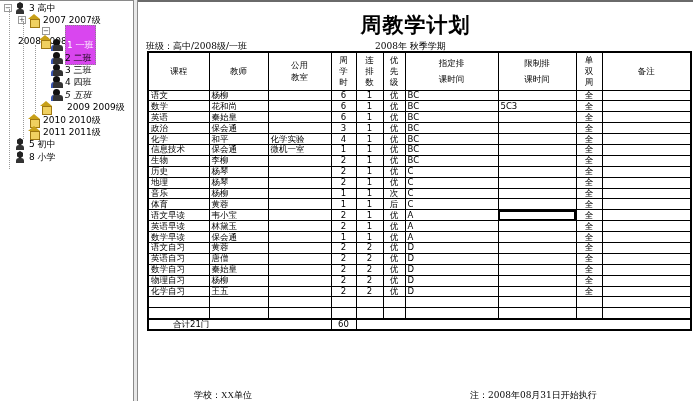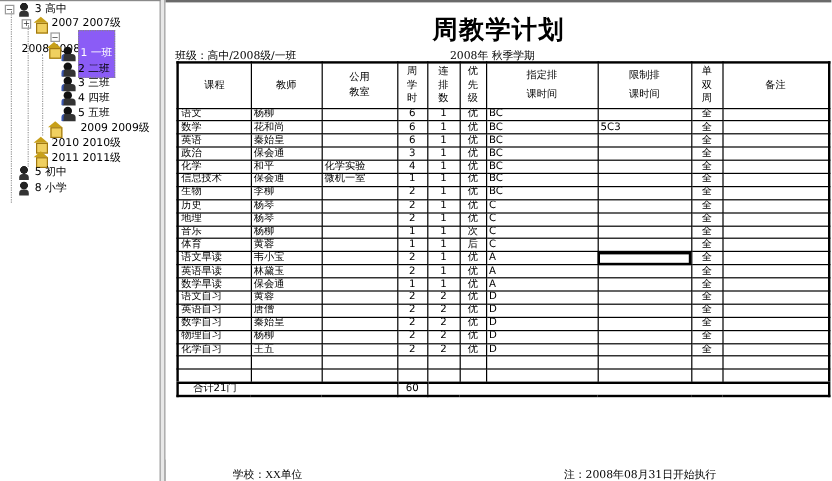--- a/index.html
+++ b/index.html
@@ -13,21 +13,21 @@
   .tree-node .exp { width: 8px; height: 8px; border: 1px solid #9a9a9a; background: #fff; font-size: 7px; line-height: 6px; text-align: center; color: #333; margin-right: 2px; }
   .tree-node .ico { width: 12px; height: 12px; margin-right: 3px; display: inline-block; position: relative; }
   .ico-person { background: radial-gradient(circle at 50% 30%, #222 0 3px, transparent 3.5px), linear-gradient(#fff, #fff); }
   .ico-person::after { content: ""; position: absolute; left: 2px; bottom: 0; width: 8px; height: 5px; background: #333; border-radius: 3px 3px 0 0; }
   .ico-house { }
   .ico-house::before { content: ""; position: absolute; left: 0; top: 0; width: 0; height: 0; border-left: 6px solid transparent; border-right: 6px solid transparent; border-bottom: 5px solid #c8a019; }
   .ico-house::after { content: ""; position: absolute; left: 2px; top: 5px; width: 8px; height: 7px; background: #f0d060; border: 1px solid #a07810; }
   .ico-student { }
   .ico-student::before { content: ""; position: absolute; left: 3px; top: 0; width: 7px; height: 7px; border-radius: 50%; background: #111; }
   .ico-student::after { content: ""; position: absolute; left: 1px; top: 6px; width: 10px; height: 6px; background: #333; border-radius: 3px 3px 0 0; border-left: 2px solid #3a56b0; }
-  .tree-label.selected { background: #8b5cf6; color: #fff; padding: 13px 1px; border: 1px dotted #888; }
+  .tree-label.selected { background: #d946ef; color: #fff; padding: 13px 1px; border: 1px dotted #888; }
   .tree-line-v { position: absolute; border-left: 1px dotted #9a9a9a; }
 
   
   .splitter { position: absolute; left: 134px; top: 0; width: 4px; height: 401px; background: #e8e8e8; border-right: 1px solid #8a8a8a; }
 
   
   .doc-panel { position: absolute; left: 138px; top: 0; width: 555px; height: 383px; background: #fff; border-top: 2px solid #6a6a6a; }
   .doc-title { position: absolute; left: 0; width: 555px; top: 9px; text-align: center; font-size: 21px; font-weight: bold; letter-spacing: 1px; font-family: "DejaVu Sans", sans-serif; }
   .doc-class { position: absolute; left: 8px; top: 38px; font-size: 9px; font-family: "DejaVu Serif", serif; }
   .doc-term { position: absolute; left: 237px; top: 38px; font-size: 9px; font-family: "DejaVu Serif", serif; }
@@ -75,21 +75,21 @@
     <div class="tree-node" style="top: 63px; left: 40px;">
       <span style="width: 10px; display: inline-block;"></span>
       <span class="ico ico-student"></span>
       <span class="tree-label">3 三班</span>
     </div>
     <div class="tree-node" style="top: 75.4px; left: 40px;">
       <span style="width: 10px; display: inline-block;"></span>
       <span class="ico ico-student"></span>
       <span class="tree-label">4 四班</span>
     </div>
-    <div class="tree-node" style="top: 87.8px; left: 40px;">
+    <div class="tree-node" style="top: 87.8px; left: 40px; font-style: italic;">
       <span style="width: 10px; display: inline-block;"></span>
       <span class="ico ico-student"></span>
       <span class="tree-label">5 五班</span>
     </div>
     <div class="tree-node" style="top: 100.2px; left: 18px; gap: 12px;">
       <span style="width: 10px; display: inline-block;"></span>
       <span class="ico ico-house"></span>
       <span class="tree-label">2009 2009级</span>
     </div>
     <div class="tree-node" style="top: 112.6px; left: 18px;">
@@ -409,21 +409,21 @@
           <td></td>
           <td></td>
           <td></td>
           <td></td>
           <td></td>
           <td></td>
           <td></td>
           <td></td>
         </tr>
         <tr class="total">
-          <td colspan="3" style="padding-left: 12px;">合计21门</td>
+          <td colspan="3" style="padding-left: 24px;">合计21门</td>
           <td class="c">60</td>
           <td colspan="6"></td>
         </tr>
       </tbody>
   </table>
 
   <div class="doc-school">学校：XX单位</div>
   <div class="doc-note">注：2008年08月31日开始执行</div>
 </div>
 

